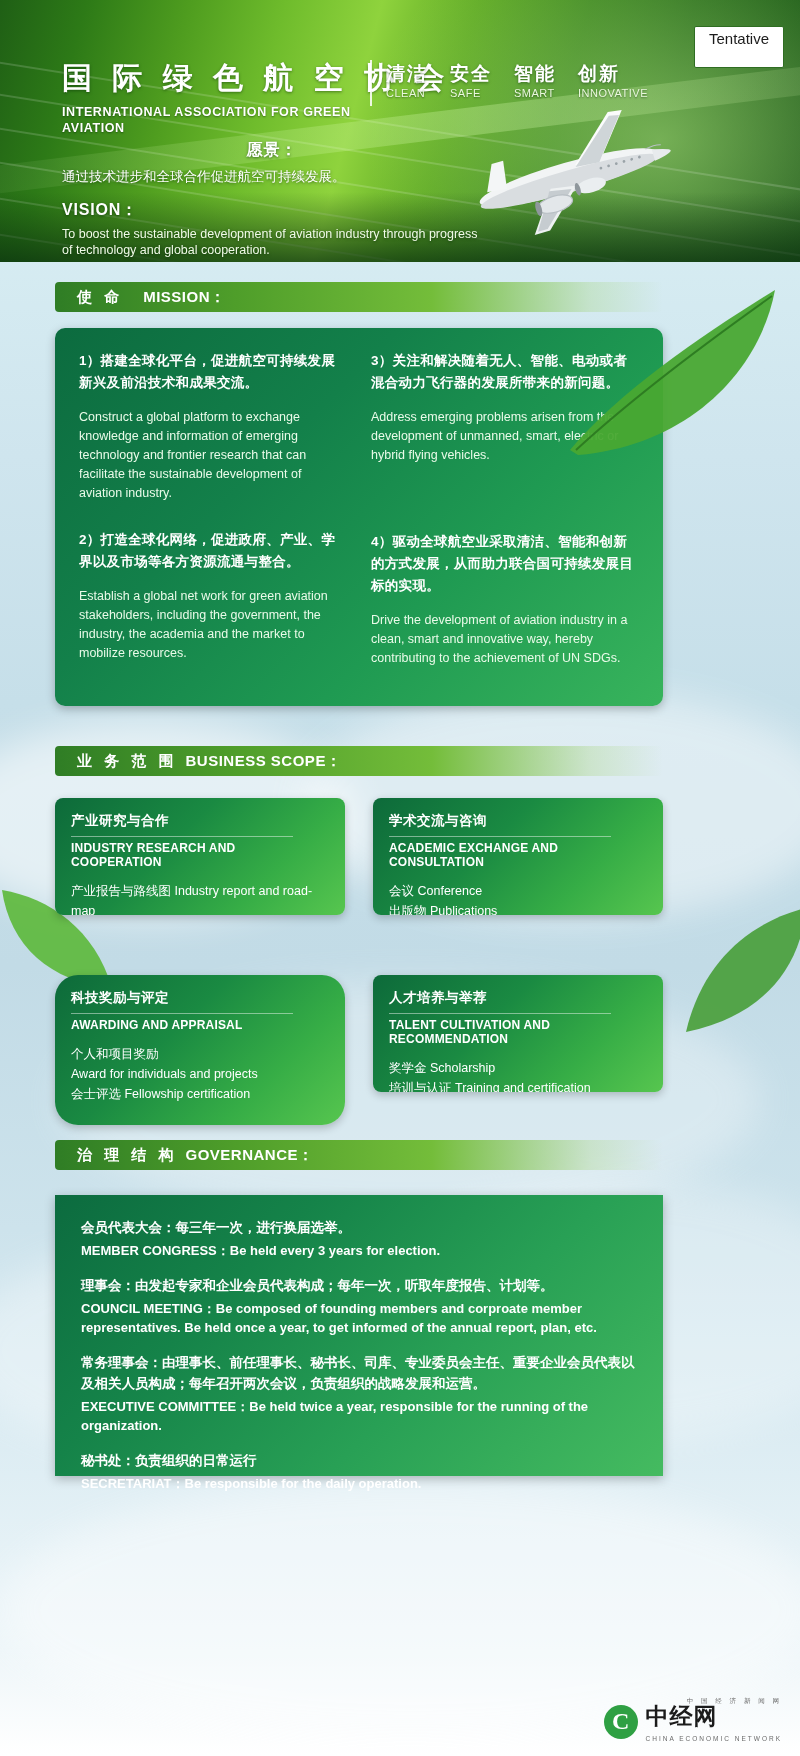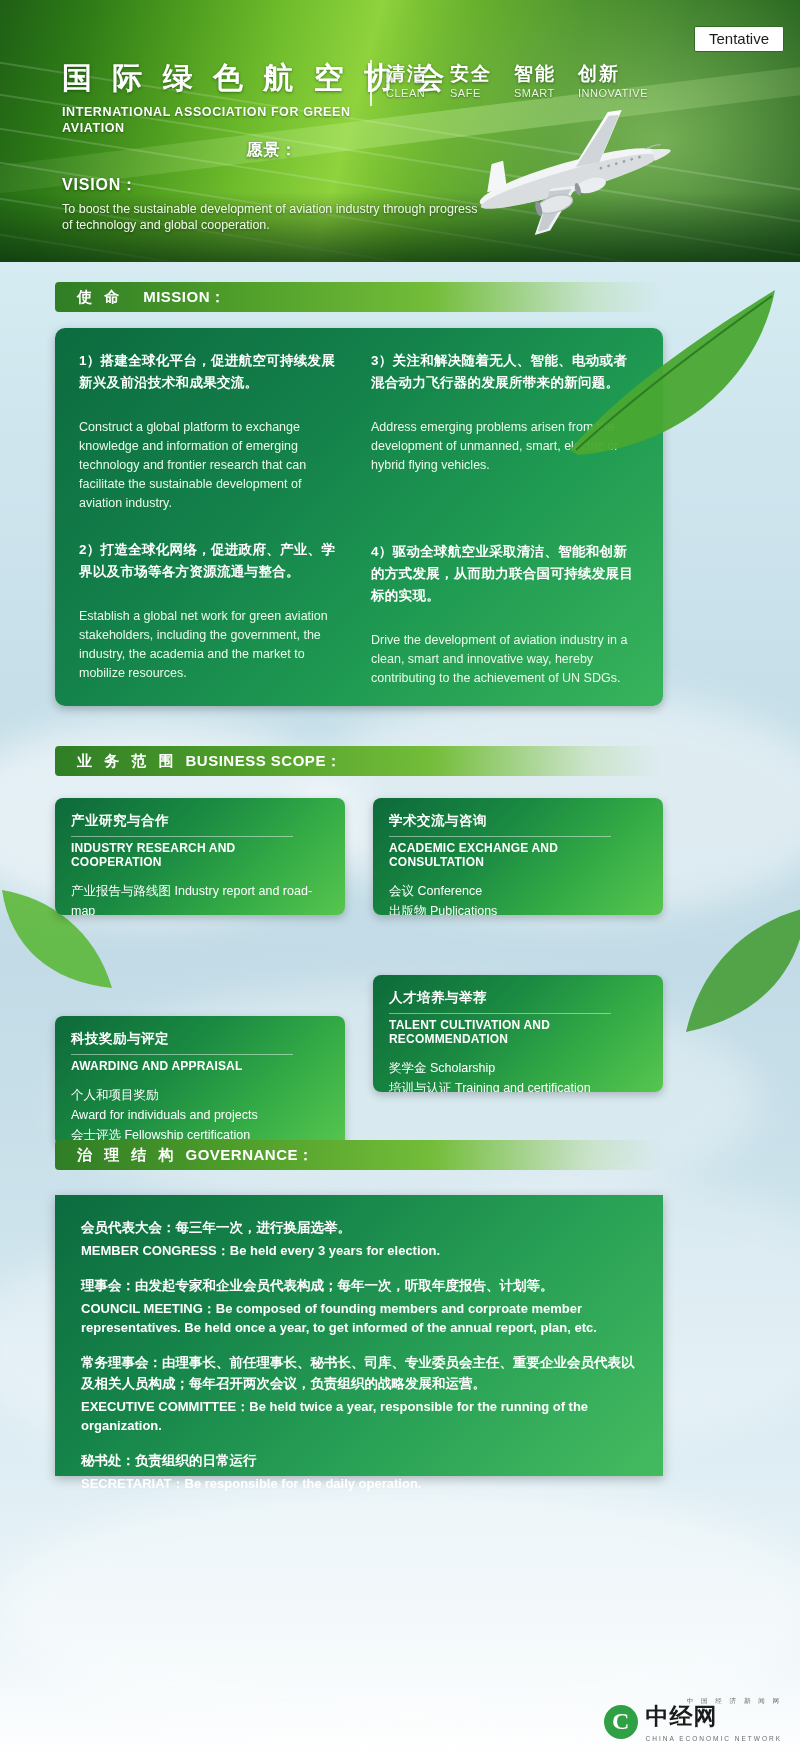--- a/index.html
+++ b/index.html
@@ -70,21 +70,21 @@
     background: linear-gradient(180deg, rgba(12,60,16,0.0), rgba(9,48,14,0.75));
   }
 
   .tentative {
     position: absolute;
     right: 16px; top: 26px;
     border: 1px solid #2f6d22;
     background: #ffffff;
     color: #1c1c1c;
     font-size: 15px;
-    padding: 3px 14px 4px;
+    padding: 3px 14px 20px;
     border-radius: 2px;
     z-index: 6;
   }
 
   .org-block { position: absolute; left: 62px; top: 58px; z-index: 5; }
   .org-cn {
     color: #ffffff;
     font-size: 30px;
     letter-spacing: 6px;
     font-weight: bold;
@@ -157,21 +157,21 @@
     box-shadow: 0 3px 10px rgba(0,0,0,.25);
     padding: 22px 24px;
   }
   .mission-grid { display: flex; gap: 24px; }
   .mcol { width: 272px; }
   .m-cn {
     color: #ffffff; font-size: 13.5px; font-weight: bold; line-height: 22px;
     letter-spacing: .3px;
   }
   .m-en {
-    color: #eafbe9; font-size: 12.5px; line-height: 19px; margin-top: 24px;
+    color: #eafbe9; font-size: 12.5px; line-height: 19px; margin-top: 14px;
   }
   .m-gap { height: 26px; }
 
   
   .card {
     position: absolute;
     border-radius: 8px;
     box-shadow: 0 3px 8px rgba(0,0,0,.22);
     padding: 14px 16px;
     color: #ffffff;
@@ -264,20 +264,21 @@
       <div class="en">SMART</div>
     </div>
     <div class="slogan">
       <div class="cn">创新</div>
       <div class="en">INNOVATIVE</div>
     </div>
   </div>
 
   <div class="vision-block">
     <div class="vision-cn-title">愿景：</div>
+    <div class="vision-cn-text">通过技术进步和全球合作促进航空可持续发展。</div>
     <div class="vision-en-title">VISION：</div>
     <div class="vision-en-text">To boost the sustainable development of aviation industry through progress of technology and global cooperation.</div>
   </div>
 
   <svg class="plane" width="260" height="150" viewBox="0 0 260 150">
     <g transform="rotate(-16 130 75)">
       <ellipse cx="140" cy="70" rx="92" ry="15" fill="#f2f4f5"></ellipse>
       <ellipse cx="140" cy="74" rx="92" ry="11" fill="#d9dde0"></ellipse>
       <path d="M228 66 q18 4 18 6 q0 3 -18 6 z" fill="#e8ebed"></path>
       <path d="M150 60 L196 18 L210 20 L176 62 Z" fill="#fbfcfc"></path>
@@ -356,21 +357,21 @@
     <div class="t-cn">学术交流与咨询</div>
     <div class="rule"></div>
     <div class="t-en">ACADEMIC EXCHANGE AND CONSULTATION</div>
     <ul>
       <li>会议 Conference</li>
       <li>出版物 Publications</li>
 
     </ul>
   </div>
 
-  <div class="card" style="left:55px; top:1016px; width:290px; height:131px;">
+  <div class="card" style="left:55px; top:975px; width:290px; height:150px;border-radius:23px;">
     <div class="t-cn">科技奖励与评定</div>
     <div class="rule"></div>
     <div class="t-en">AWARDING AND APPRAISAL</div>
     <ul>
       <li>个人和项目奖励</li>
       <li>Award for individuals and projects</li>
       <li>会士评选 Fellowship certification</li>
 
     </ul>
   </div>

